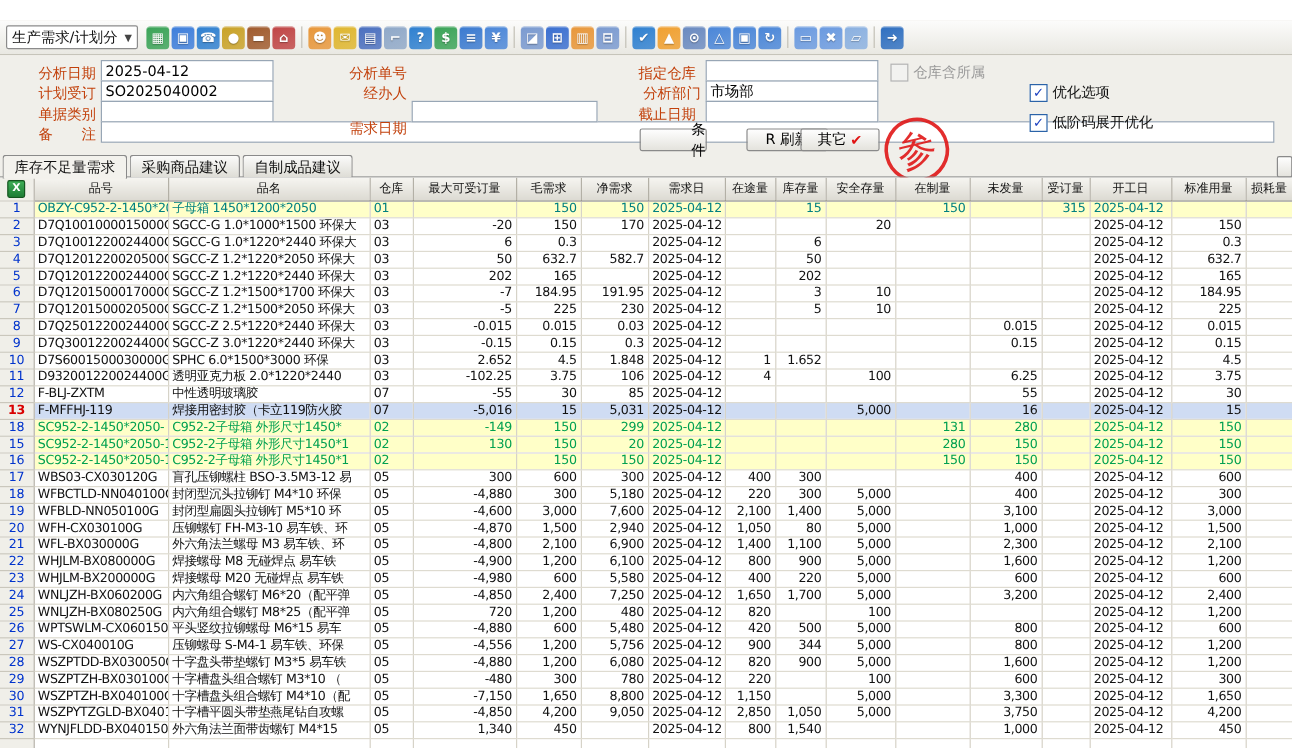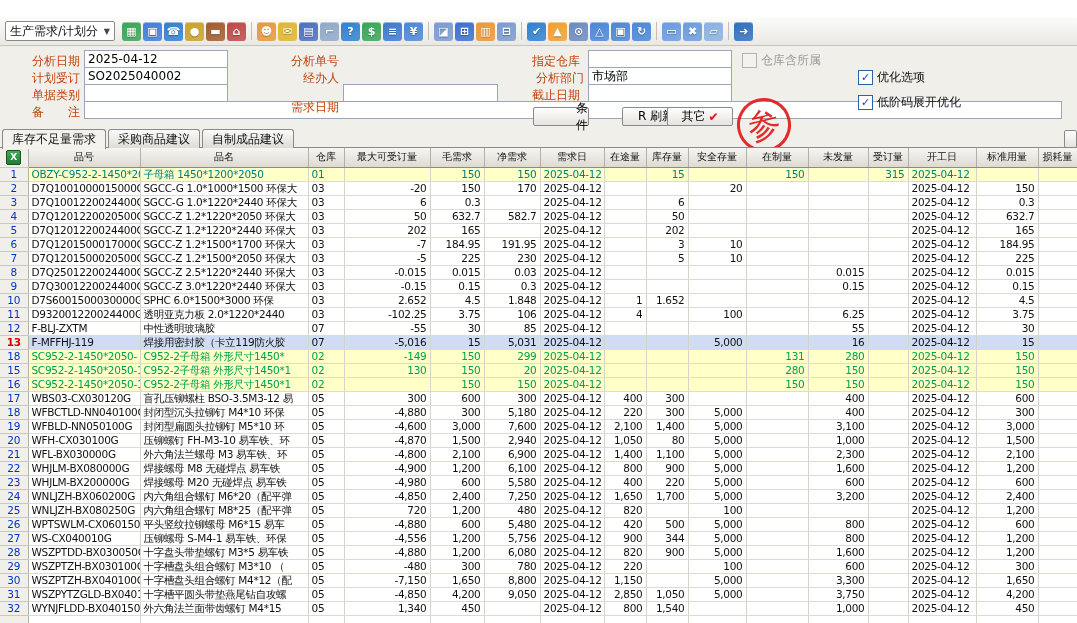--- a/index.html
+++ b/index.html
@@ -754,21 +754,21 @@
             <td class="num"></td>
             <td class="num">600</td>
             <td class="num"></td>
             <td>2025-04-12</td>
             <td class="num">300</td>
             <td class="num"></td>
           </tr>
           <tr>
             <td class="gut">30</td>
             <td>WSZPTZH-BX040100G</td>
-            <td>十字槽盘头组合螺钉 M4*12（配</td>
+            <td>十字槽盘头组合螺钉 M4*10（配</td>
             <td>05</td>
             <td class="num">-7,150</td>
             <td class="num">1,650</td>
             <td class="num">8,800</td>
             <td>2025-04-12</td>
             <td class="num">1,150</td>
             <td class="num"></td>
             <td class="num">5,000</td>
             <td class="num"></td>
             <td class="num">3,300</td>

